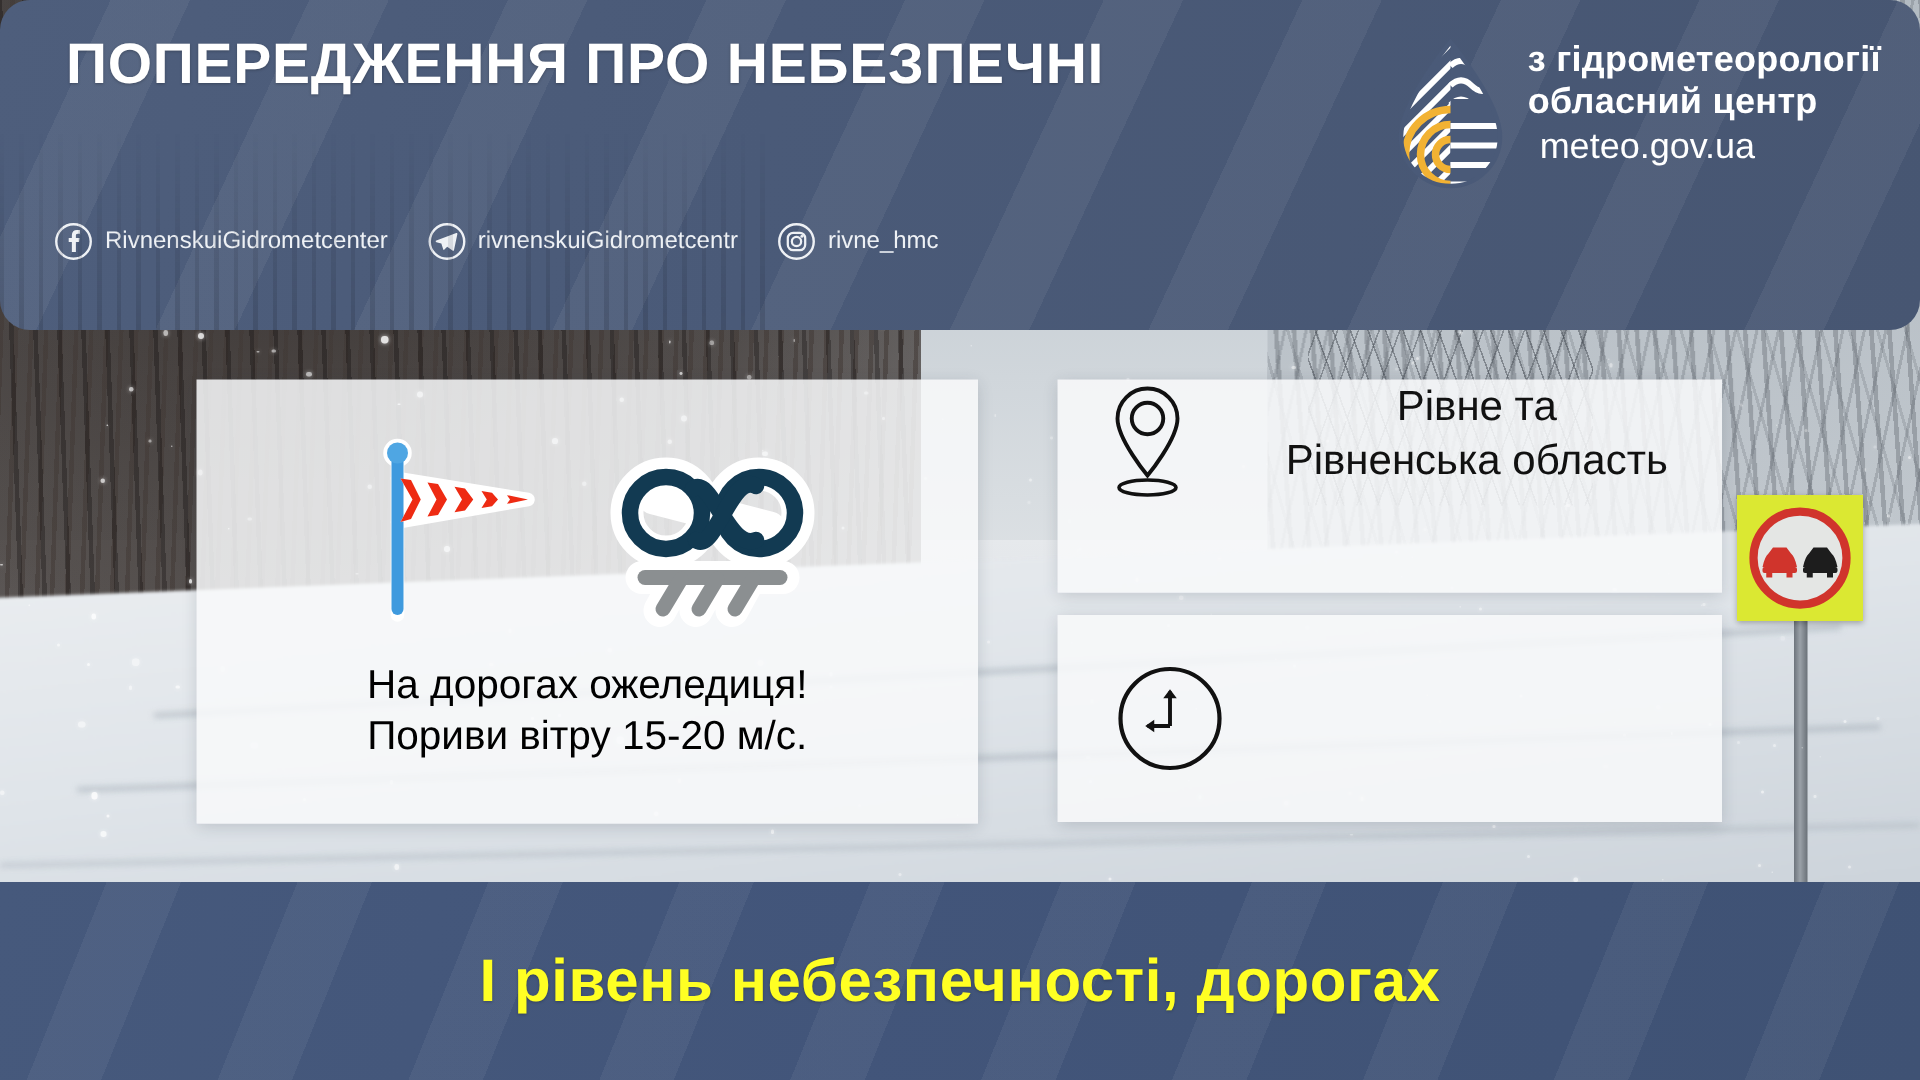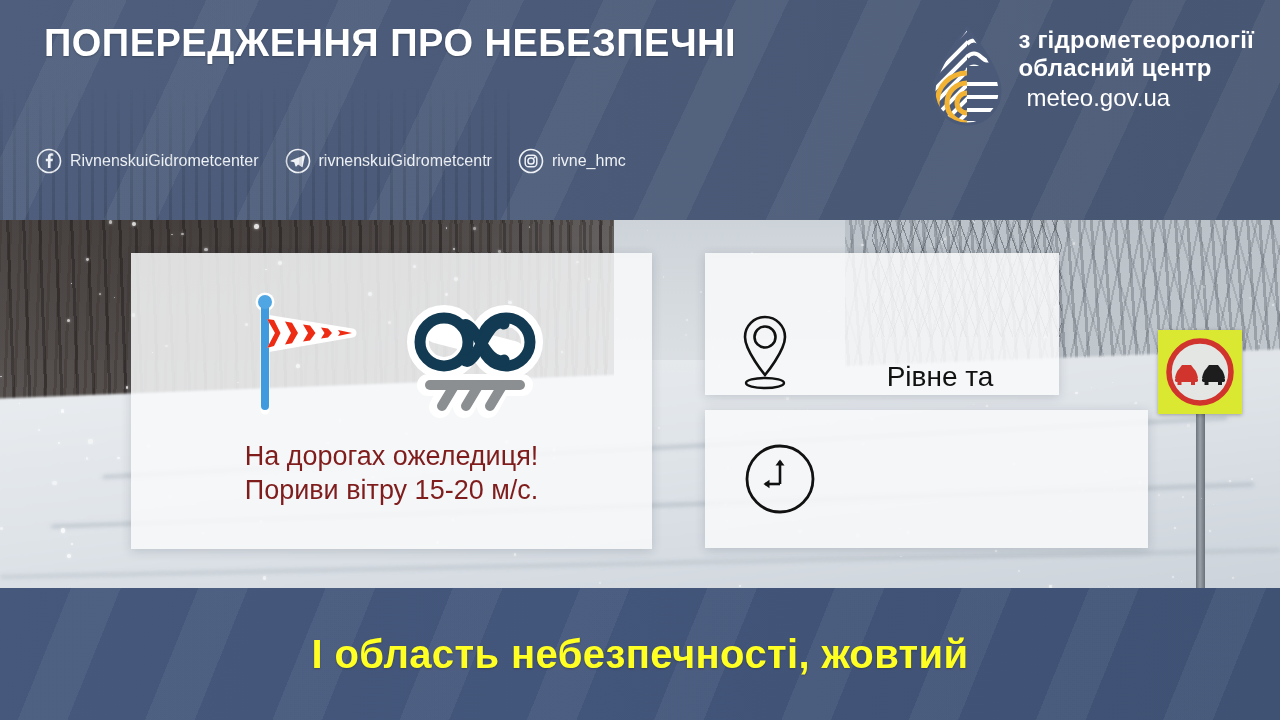--- a/index.html
+++ b/index.html
@@ -90,20 +90,21 @@
   }
   
   .snow{position:absolute;inset:0;opacity:.85;}
   .snow i{position:absolute;background:#fff;border-radius:50%;box-shadow:0 0 3px rgba(255,255,255,.8);}
 
   
   .header{
     position:absolute;left:0;top:0;width:1280px;height:220px;
     background:linear-gradient(100deg,#4e5e7c 0%, #4a5a78 40%, #475672 100%);
     overflow:hidden;
+    border-radius:20px;
   }
   .header:before{ 
     content:"";position:absolute;inset:-40px;
     background:repeating-linear-gradient(115deg,
        rgba(255,255,255,.055) 0 48px,
        rgba(255,255,255,0) 48px 120px);
   }
   .header:after{ 
     content:"";position:absolute;left:0;bottom:0;width:40%;height:60%;
     background:repeating-linear-gradient(90deg,
@@ -138,26 +139,26 @@
   
   .card{
     position:absolute;
     background:rgba(248,249,250,.86);
     box-shadow:0 2px 10px rgba(40,50,65,.18);
   }
   #card-left{left:131px;top:253px;width:521px;height:296px;
     display:flex;flex-direction:column;align-items:center;justify-content:center;}
   .icon-row{display:flex;align-items:center;justify-content:center;gap:34px;margin-top:-8px;}
   .left-text{
-    margin-top:14px;text-align:center;color:#7f1d1d;
+    margin-top:14px;text-align:center;color:#000000;
     font-size:27px;line-height:1.25;font-weight:normal;
   }
 
-  #card-region{left:705px;top:253px;width:354px;height:142px;
-    display:flex;align-items:flex-end;gap:26px;padding-left:30px;}
+  #card-region{left:705px;top:253px;width:443px;height:142px;
+    display:flex;align-items:flex-start;gap:26px;padding-left:30px;}
   #card-date{left:705px;top:410px;width:443px;height:138px;
     display:flex;align-items:center;gap:58px;padding-left:38px;}
   .right-text{color:#111;font-size:28px;line-height:1.3;text-align:center;flex:1;}
   #card-date .right-text{font-size:30px;}
 
   
   .roadsign{
     position:absolute;left:1158px;top:330px;width:84px;height:84px;
     background:#dbe832;display:flex;align-items:center;justify-content:center;
     box-shadow:0 1px 4px rgba(0,0,0,.3);
@@ -708,30 +709,31 @@
   </div>
 
   <div class="card" id="card-region">
     <svg width="60" height="84" viewBox="0 0 60 84">
       <path d="M30 6 a20 20 0 0 1 20 20 c0 14 -20 38 -20 38 S10 40 10 26 A20 20 0 0 1 30 6 Z" fill="none" stroke="#111" stroke-width="2.6"></path>
       <circle cx="30" cy="26" r="10.5" fill="none" stroke="#111" stroke-width="2.6"></circle>
       <ellipse cx="30" cy="72" rx="19" ry="5" fill="none" stroke="#111" stroke-width="2.4"></ellipse>
     </svg>
     <div class="right-text">
       <div>Рівне та</div>
+      <div>Рівненська область</div>
     </div>
   </div>
 
   <div class="card" id="card-date">
     <svg width="74" height="74" viewBox="0 0 74 74">
       <circle cx="37" cy="37" r="33" fill="none" stroke="#111" stroke-width="2.8"></circle>
       <path d="M37 42 V19" fill="none" stroke="#111" stroke-width="2.6"></path>
       <path d="M32.5 23.5 L37 17.5 L41.5 23.5 Z" fill="#111"></path>
       <path d="M37 42 H22" fill="none" stroke="#111" stroke-width="2.6"></path>
       <path d="M26.5 37.8 L20.5 42 L26.5 46.2 Z" fill="#111"></path>
     </svg>
   </div>
 
   <div class="footer">
-    <div class="footer-text">I область небезпечності, жовтий</div>
+    <div class="footer-text">I рівень небезпечності, дорогах</div>
   </div>
 
 </div>
 
 </body></html>

